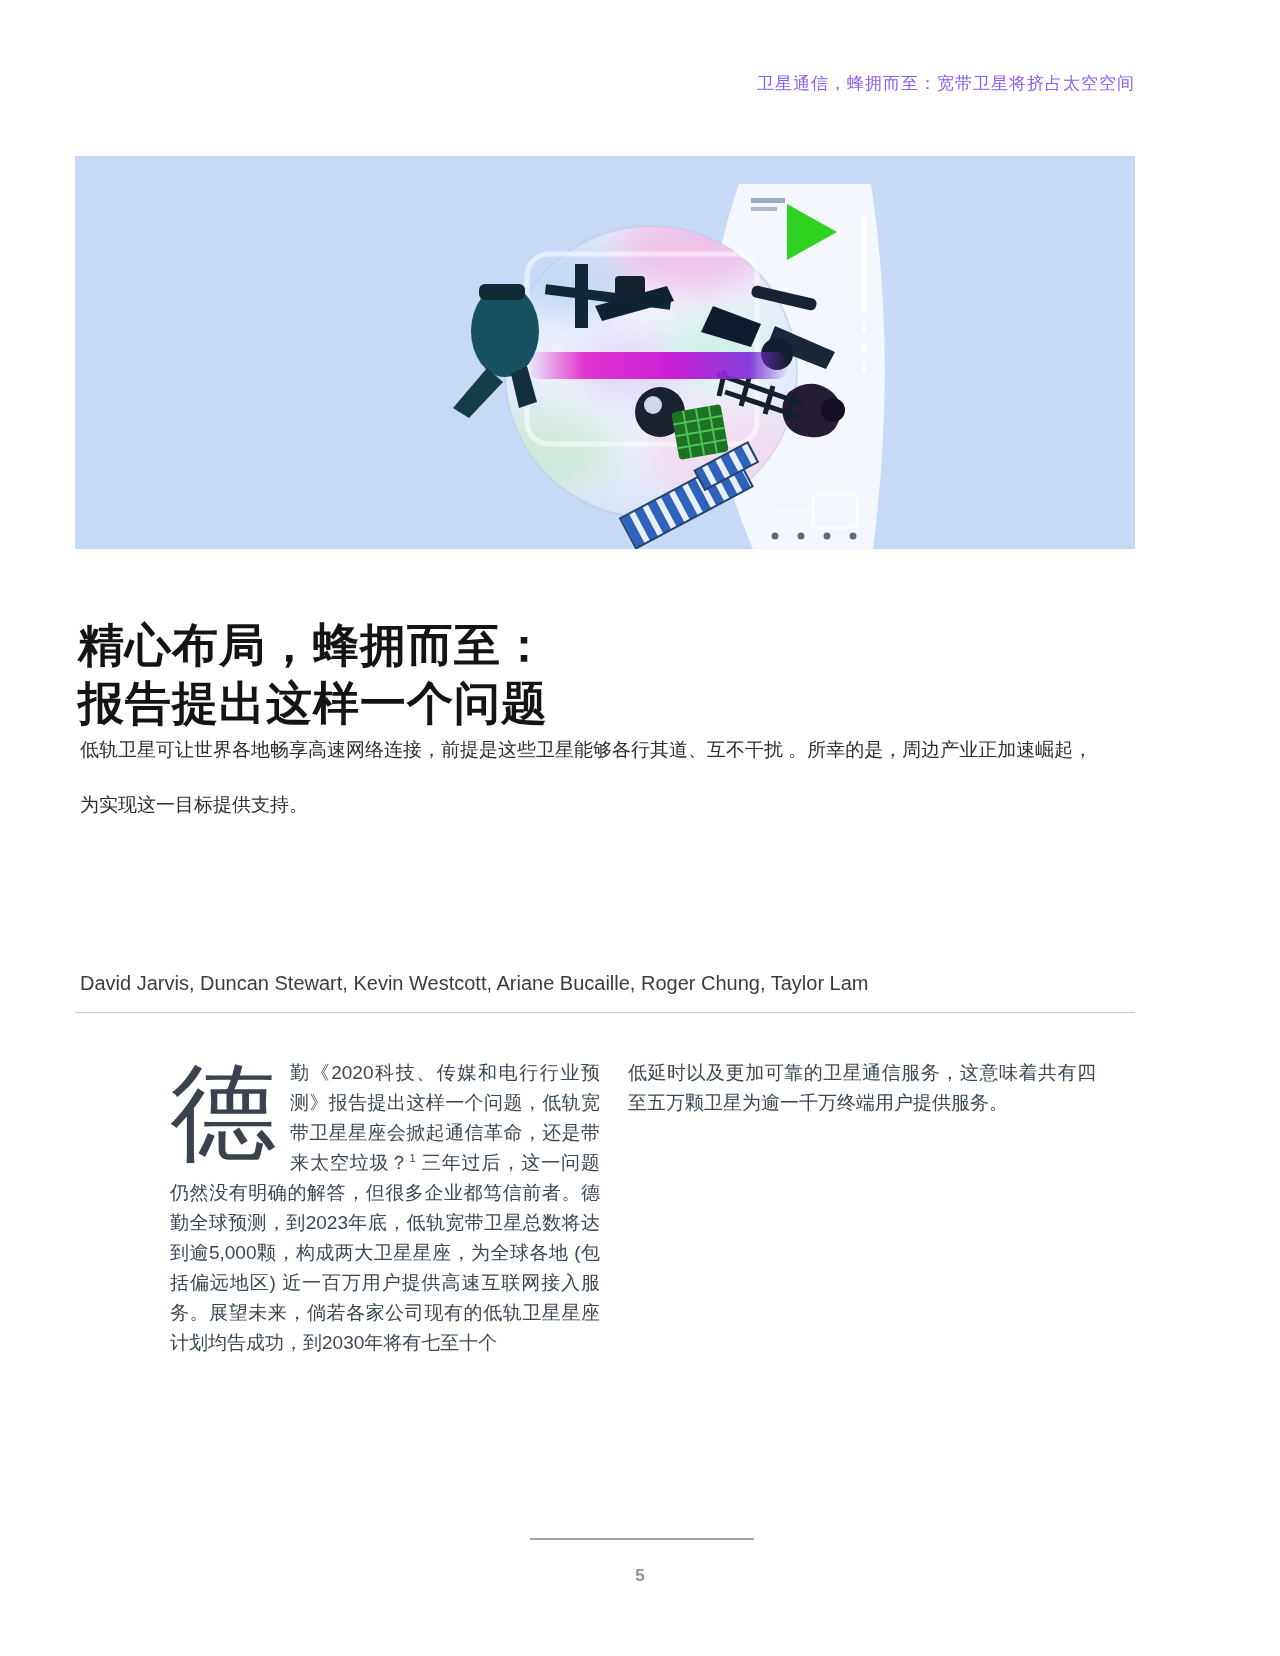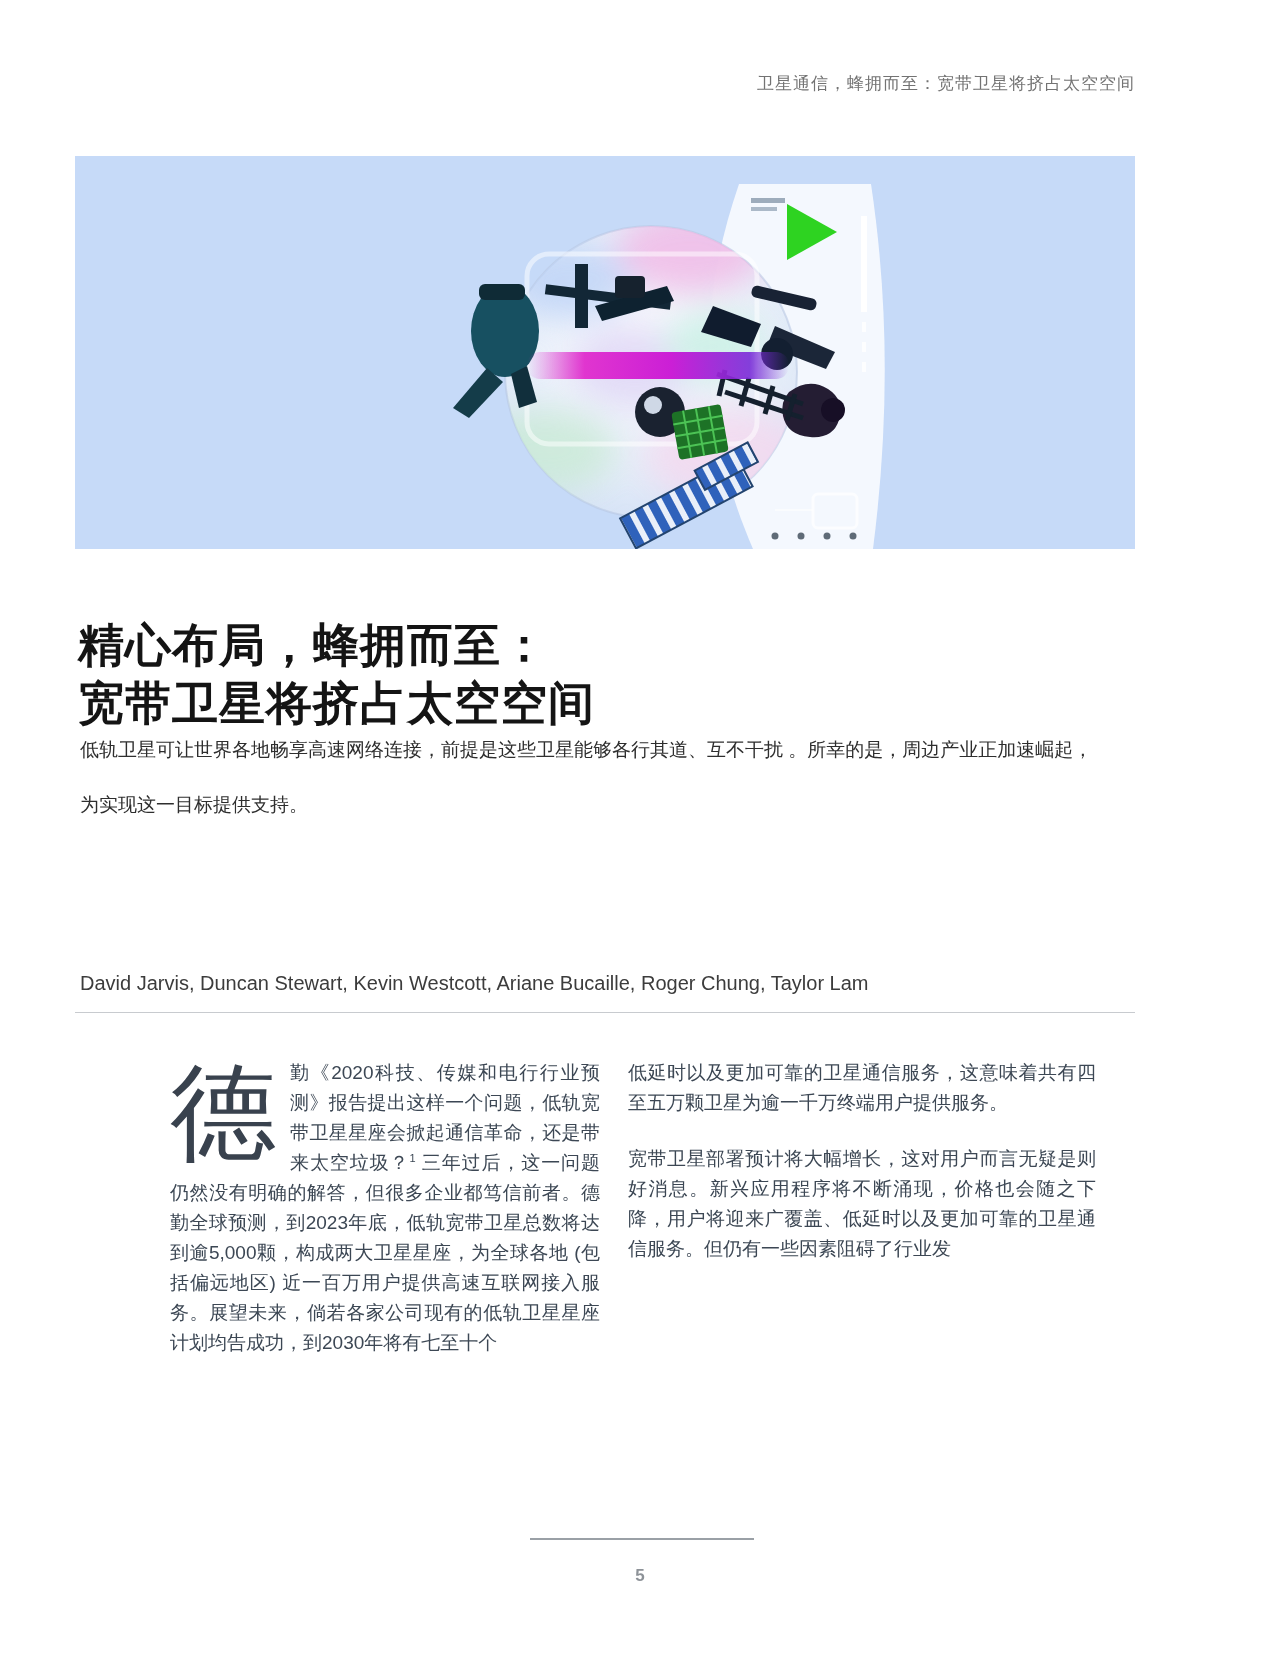--- a/index.html
+++ b/index.html
@@ -5,21 +5,21 @@
   html,body{margin:0;padding:0;background:#ffffff;}
   body{
     width:1280px;height:1656px;position:relative;
     font-family:"Liberation Sans","DejaVu Sans",sans-serif;
     color:#3d4855;
   }
   .page{position:absolute;inset:0;overflow:hidden;}
 
   .running-header{
     position:absolute;top:72px;right:145px;
-    font-size:17px;color:#737373;letter-spacing:1px;white-space:nowrap;
+    font-size:17px;color:#8b5cf6;letter-spacing:1px;white-space:nowrap;
   }
 
   .hero{
     position:absolute;left:75px;top:156px;width:1060px;height:393px;
     background:#c6daf8;overflow:hidden;
   }
   .hero svg{display:block;}
 
   .title{
     position:absolute;left:78px;top:585px;width:1000px;
@@ -179,33 +179,32 @@
 
       <g fill="#5f6b77">
         <circle cx="700" cy="380" r="3.5"></circle>
         <circle cx="726" cy="380" r="3.5"></circle>
         <circle cx="752" cy="380" r="3.5"></circle>
         <circle cx="778" cy="380" r="3.5"></circle>
       </g>
     </svg>
   </div>
 
-  <h1 class="title"><span>精心布局，蜂拥而至：</span><br><span>宽带卫星将挤占太空空间</span></h1>
+  <h1 class="title"><span>精心布局，蜂拥而至：</span><br><span>报告提出这样一个问题</span></h1>
 
   <div class="standfirst">低轨卫星可让世界各地畅享高速网络连接，前提是这些卫星能够各行其道、互不干扰 。所幸的是，周边产业正加速崛起，为实现这一目标提供支持。</div>
 
   <div class="authors">David Jarvis, Duncan Stewart, Kevin Westcott, Ariane Bucaille, Roger Chung, Taylor Lam</div>
 
   <div class="divider"></div>
 
   <div class="col col1">
     <span class="dropcap">德</span><span>勤《2020科技、传媒和电行行业预测》报告提出这样一个问题，低轨宽带卫星星座会掀起通信革命，还是带来太空垃圾？</span><sup class="fn">1</sup> <span>三年过后，这一问题仍然没有明确的解答，但很多企业都笃信前者。德勤全球预测，到2023年底，低轨宽带卫星总数将达到逾5,000颗，构成两大卫星星座，为全球各地 (包括偏远地区) 近一百万用户提供高速互联网接入服务。展望未来，倘若各家公司现有的低轨卫星星座计划均告成功，到2030年将有七至十个</span>
   </div>
 
   <div class="col col2">
     <p class="p1">低延时以及更加可靠的卫星通信服务，这意味着共有四至五万颗卫星为逾一千万终端用户提供服务。</p>
-    <p class="p2">宽带卫星部署预计将大幅增长，这对用户而言无疑是则好消息。新兴应用程序将不断涌现，价格也会随之下降，用户将迎来广覆盖、低延时以及更加可靠的卫星通信服务。但仍有一些因素阻碍了行业发</p>
   </div>
 
   <div class="footer-rule"></div>
   <div class="page-number">5</div>
 
 </div>
 
 </body></html>

